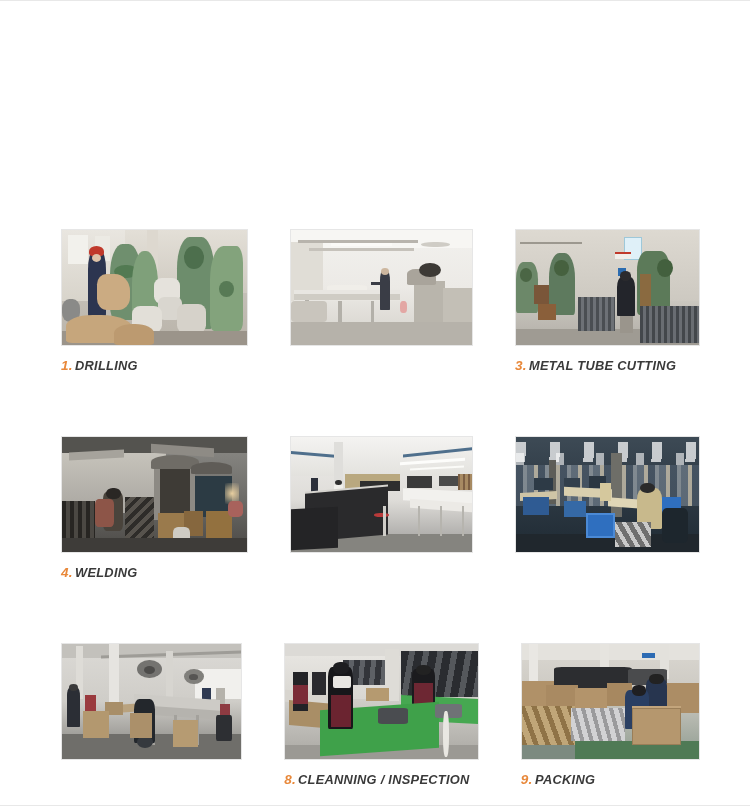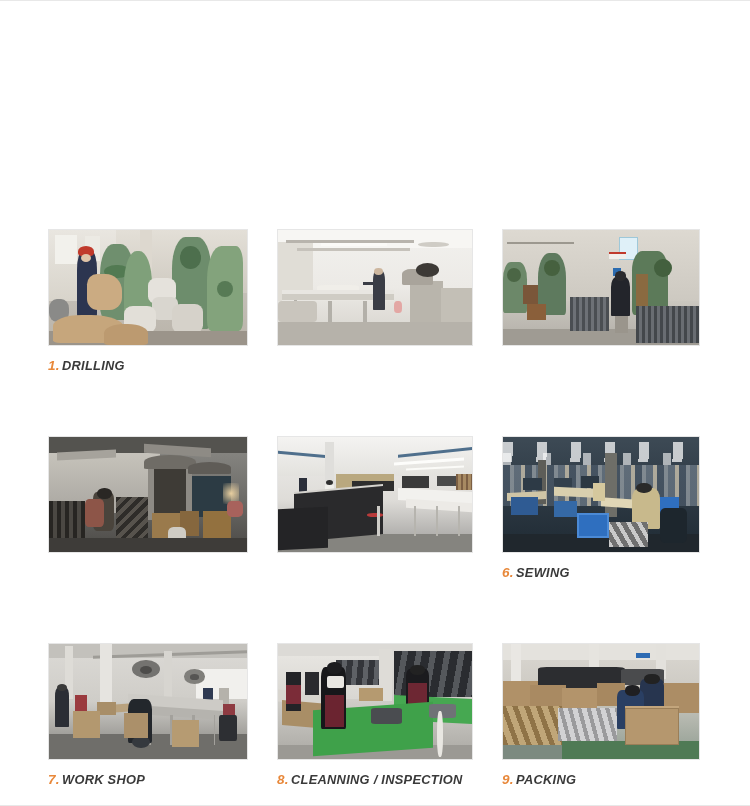--- a/index.html
+++ b/index.html
@@ -66,21 +66,21 @@
     top: 228px;
     width: 652px;
   }
   .grid-row {
     display: flex;
     justify-content: flex-start;
     margin-bottom: 62px;
   }
   .grid-row:last-child { margin-bottom: 0; }
 
-  .cell { position: relative; }
+  .cell { position: relative; margin-left: 13px; }
   .cell.c1 { width: 200px; margin-right: 29px; }
   .cell.c2 { width: 196px; margin-right: 29px; }
   .cell.c3 { width: 198px; margin-right: 0; }
 
   .thumb {
     position: relative;
     width: 100%;
     height: 117px;
     overflow: hidden;
     background: #cfcfcf;
@@ -452,20 +452,23 @@
               <div class="layer press3b"></div>
             <div class="layer floor"></div>
             <div class="layer tubes3"></div>
             <div class="layer tubes1"></div>
             <div class="layer stool"></div>
             <div class="layer worker"></div>
               <div class="layer whead"></div>
             <div class="layer tubes2"></div>
           </div>
         </div>
+        <div class="caption">
+          <span class="num">3.</span><span class="txt">METAL TUBE CUTTING</span>
+        </div>
       </div>
 
     </div>
 
     <div class="grid-row">
 
       <div class="cell c1">
         <div class="thumb">
           <div class="scene s4">
             <div class="layer wall"></div>
@@ -485,20 +488,23 @@
               <div class="layer box2"></div>
               <div class="layer box3"></div>
             <div class="layer pink"></div>
             <div class="layer worker"></div>
               <div class="layer helm"></div>
               <div class="layer weld"></div>
             <div class="layer wsack"></div>
             <div class="layer floor"></div>
           </div>
         </div>
+        <div class="caption">
+          <span class="num">4.</span><span class="txt">WELDING</span>
+        </div>
       </div>
 
       <div class="cell c2">
         <div class="thumb">
           <div class="scene s5">
             <div class="layer ceil"></div>
             <div class="layer beamA"></div>
               <div class="layer beamB"></div>
             <div class="layer lampA"></div>
               <div class="layer lampB"></div>
@@ -543,23 +549,20 @@
               <div class="layer crate2"></div>
             <div class="layer wrk2"></div>
             <div class="layer floor"></div>
             <div class="layer crate"></div>
             <div class="layer chair"></div>
             <div class="layer wrk1"></div>
               <div class="layer wrk1h"></div>
             <div class="layer goods"></div>
           </div>
         </div>
-        <div class="caption">
-          <span class="num">6.</span><span class="txt">SEWING</span>
-        </div>
       </div>
 
     </div>
 
     <div class="grid-row">
 
       <div class="cell c1">
         <div class="thumb">
           <div class="scene s7">
             <div class="layer ceil"></div>
@@ -584,23 +587,20 @@
             <div class="layer chair"></div>
               <div class="layer chairb"></div>
             <div class="layer wrk2"></div>
             <div class="layer wrk1"></div>
               <div class="layer wrk1h"></div>
             <div class="layer box1"></div>
               <div class="layer box2"></div>
               <div class="layer box3"></div>
             <div class="layer dark"></div>
           </div>
-        </div>
-        <div class="caption">
-          <span class="num">7.</span><span class="txt"> WORK SHOP</span>
         </div>
       </div>
 
       <div class="cell c2">
         <div class="thumb">
           <div class="scene s8">
             <div class="layer wall"></div>
               <div class="layer ceil"></div>
             <div class="layer rackR"></div>
               <div class="layer rackM"></div>

